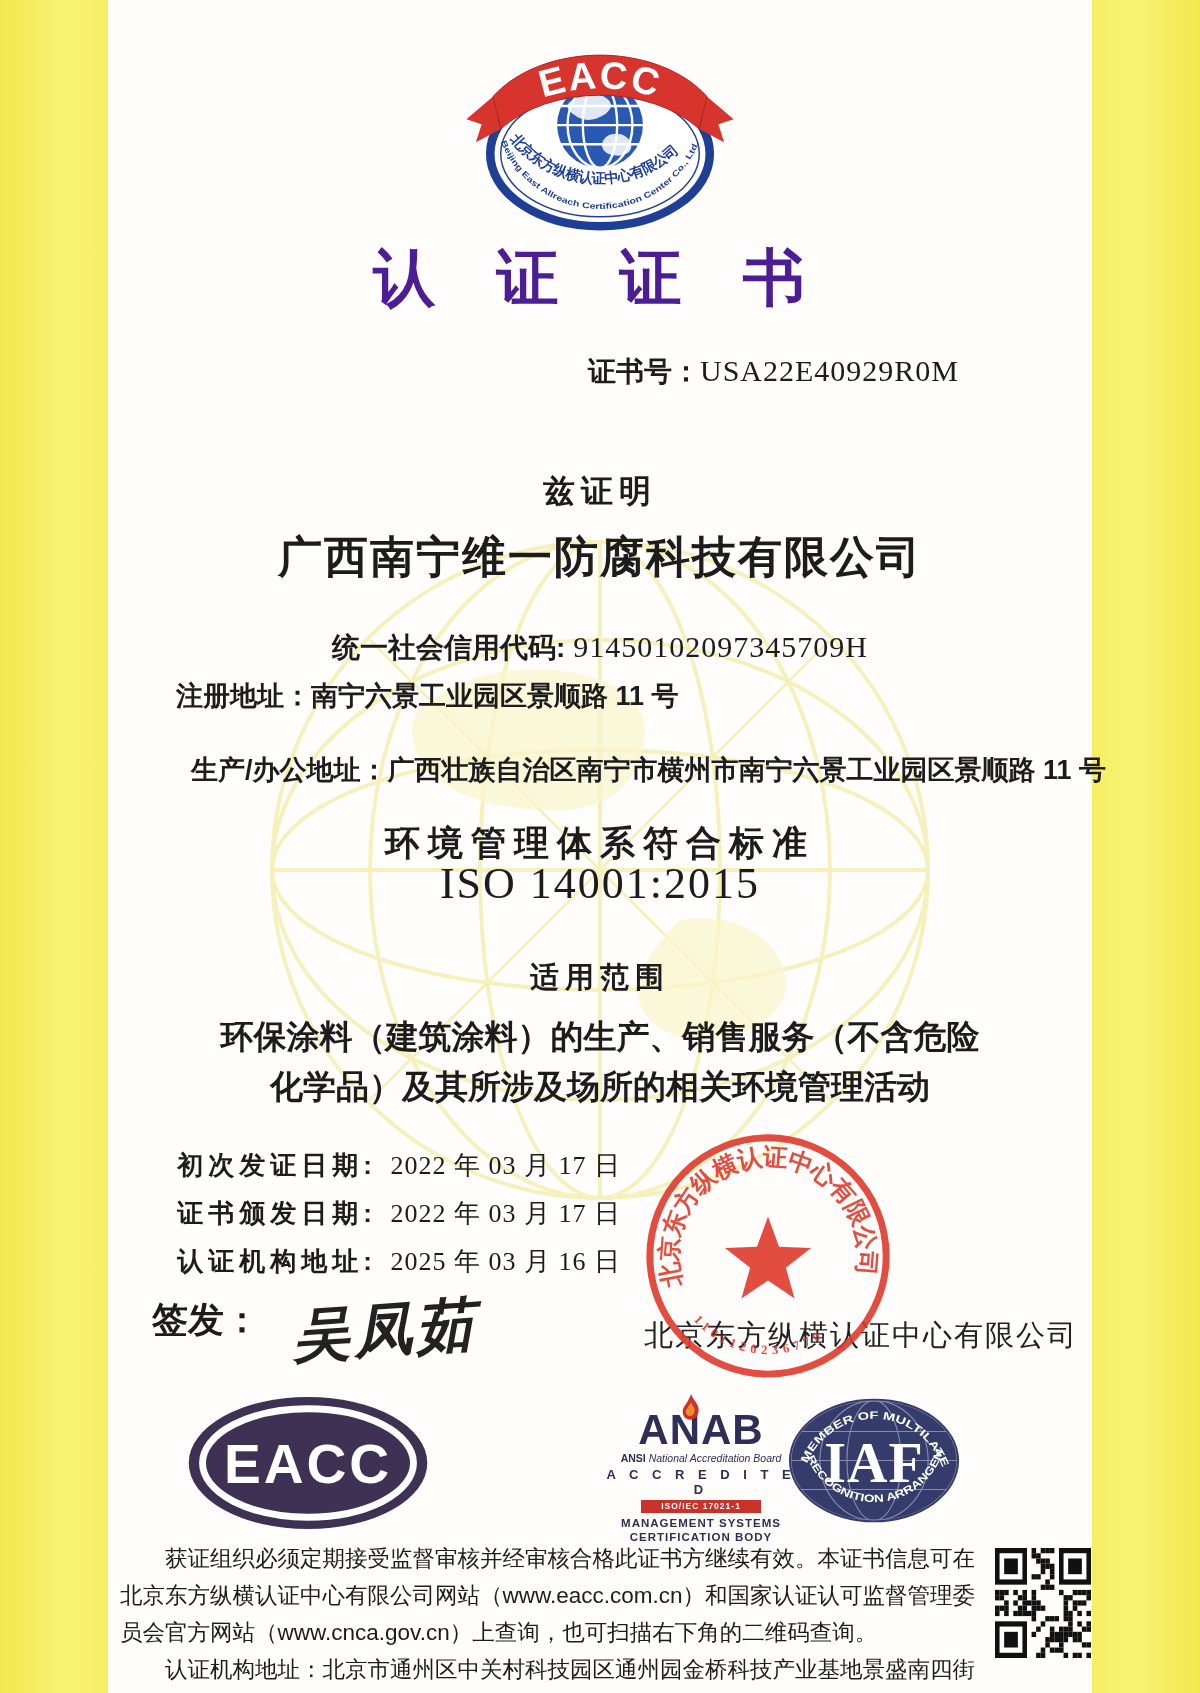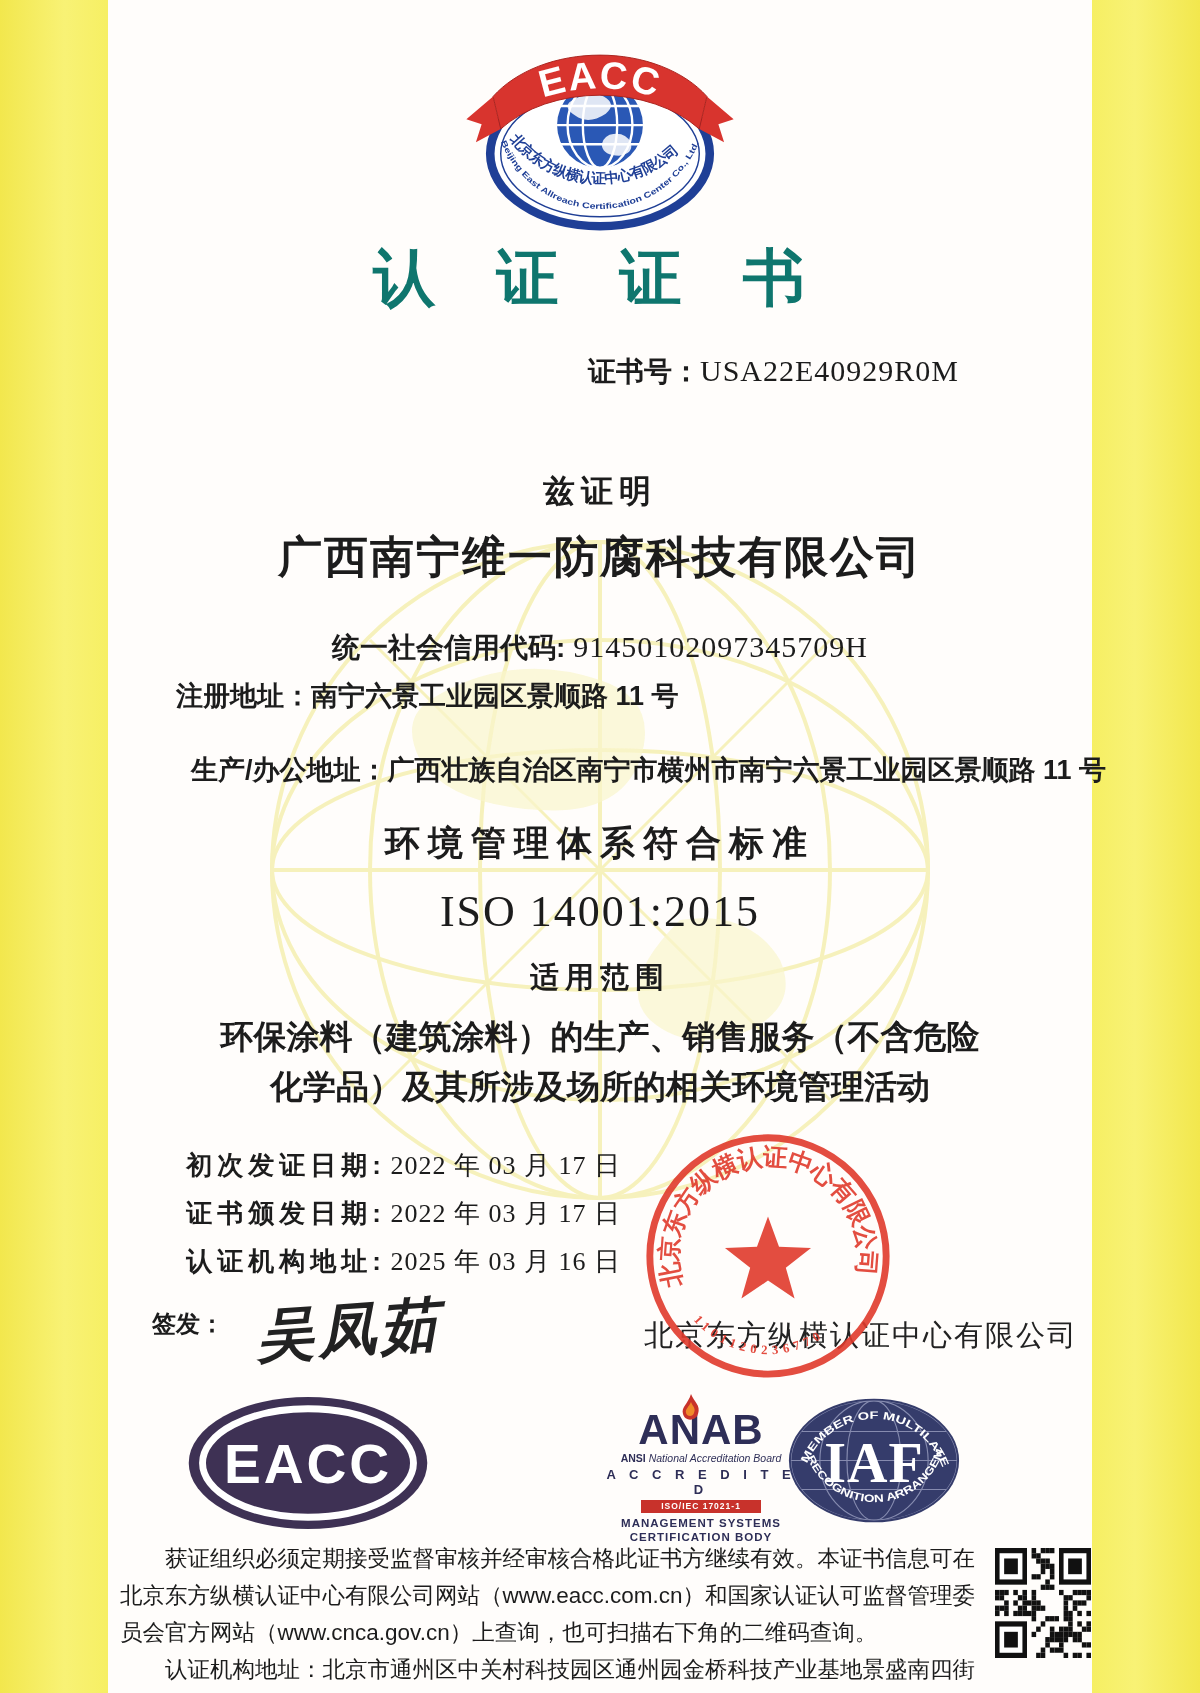--- a/index.html
+++ b/index.html
@@ -7,41 +7,41 @@
         font-family:"Liberation Sans",sans-serif;color:#1c1c1c;}
   .band{position:absolute;top:0;bottom:0;width:108px;background:#f6ef63;z-index:1;}
   .band.left{left:0;background:linear-gradient(90deg,#f2e74d,#f8f275 60%,#f6ef63);}
   .band.right{right:0;background:linear-gradient(270deg,#f2e74d,#f8f275 60%,#f6ef63);}
   .wm{position:absolute;left:250px;top:520px;z-index:0;opacity:.8;}
   .content{position:absolute;left:0;top:0;width:1200px;height:1693px;z-index:2;}
   .abs{position:absolute;}
   .centered{left:110px;width:980px;text-align:center;}
   .zh{font-family:"Liberation Sans",sans-serif;}
   .serif{font-family:"Liberation Serif","DejaVu Serif",serif;}
-  .title{top:236px;font-size:62px;font-weight:900;color:#0f766e;letter-spacing:22px;}
+  .title{top:236px;font-size:62px;font-weight:900;color:#4c1d95;letter-spacing:22px;}
   .certno{top:353px;left:588px;white-space:nowrap;}
   .certno .lbl{font-size:28px;font-weight:700;}
   .certno .val{font-size:30px;letter-spacing:1px;}
   .statement{top:470px;font-size:32px;font-weight:700;letter-spacing:6px;}
   .company{top:528px;font-size:44px;font-weight:900;letter-spacing:2px;}
   .creditcode{top:629px;font-size:28px;}
   .creditcode .lbl{font-weight:700;}
   .creditcode .val{font-family:"Liberation Serif",serif;font-size:30px;letter-spacing:1px;}
   .addr{left:176px;width:930px;font-size:27px;font-weight:700;text-align:left;white-space:nowrap;}
   .addr1{top:678px;} .addr2{top:752px;text-align:right;}
   .stdhead{top:820px;font-size:35px;font-weight:800;letter-spacing:8px;}
-  .iso{top:886px;font-size:44px;letter-spacing:2px;}
+  .iso{top:858px;font-size:44px;letter-spacing:2px;}
   .scopehead{top:958px;font-size:29px;font-weight:700;letter-spacing:6px;}
   .scope{top:1012px;font-size:33px;font-weight:800;line-height:50px;}
-  .dates{top:1148px;left:168px;text-align:right;}
+  .dates{top:1148px;left:168px;text-align:center;}
   .dates .row{margin-bottom:13px;white-space:nowrap;}
   .dates .lbl{font-size:26px;font-weight:700;letter-spacing:5px;display:inline-block;width:218px;}
   .dates .val{font-size:26px;font-family:"Liberation Serif",serif;letter-spacing:1px;}
   .sign{top:1292px;left:152px;text-align:left;white-space:nowrap;}
-  .sign .lbl{font-size:24px;font-weight:700;vertical-align:18px;margin-top:32px;}
+  .sign .lbl{font-size:36px;font-weight:700;vertical-align:18px;margin-top:32px;}
   .sign .name{display:inline-block;font-size:58px;font-weight:900;font-style:italic;
               transform:rotate(-4deg);margin-left:28px;letter-spacing:4px;color:#222;}
   .sealwrap{left:640px;top:1126px;width:256px;height:256px;z-index:4;opacity:.9;}
   .sealline{top:1316px;left:644px;width:520px;text-align:left;font-size:29px;letter-spacing:2px;
             font-family:"Liberation Serif",serif;color:#222;z-index:3;}
   .logosrow{top:1388px;left:0;width:1200px;height:150px;}
   .eaccoval{position:absolute;left:183px;top:6px;}
   .anab{position:absolute;left:606px;top:2px;width:190px;text-align:center;color:#2e2e57;}
   .anab .word{position:relative;font-size:42px;font-weight:900;letter-spacing:1px;line-height:40px;margin-top:20px;}
   .anab .flame{position:absolute;left:72px;top:-16px;}

